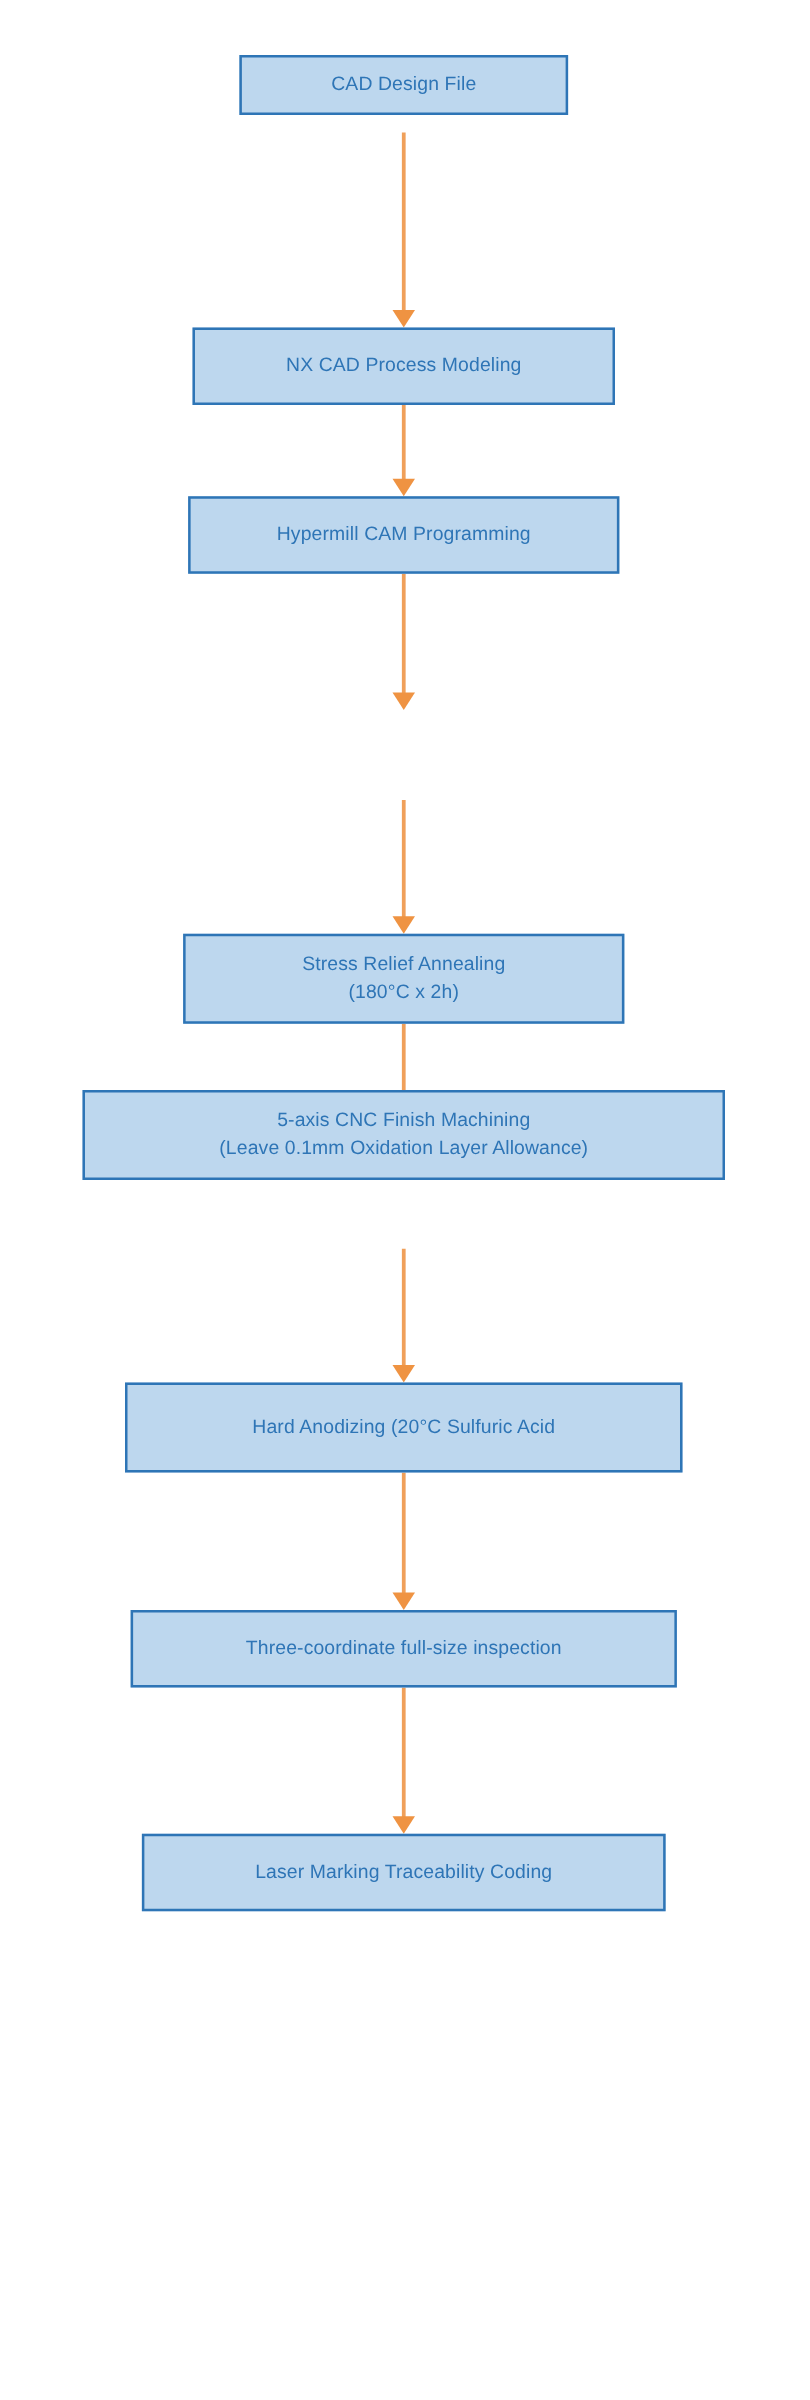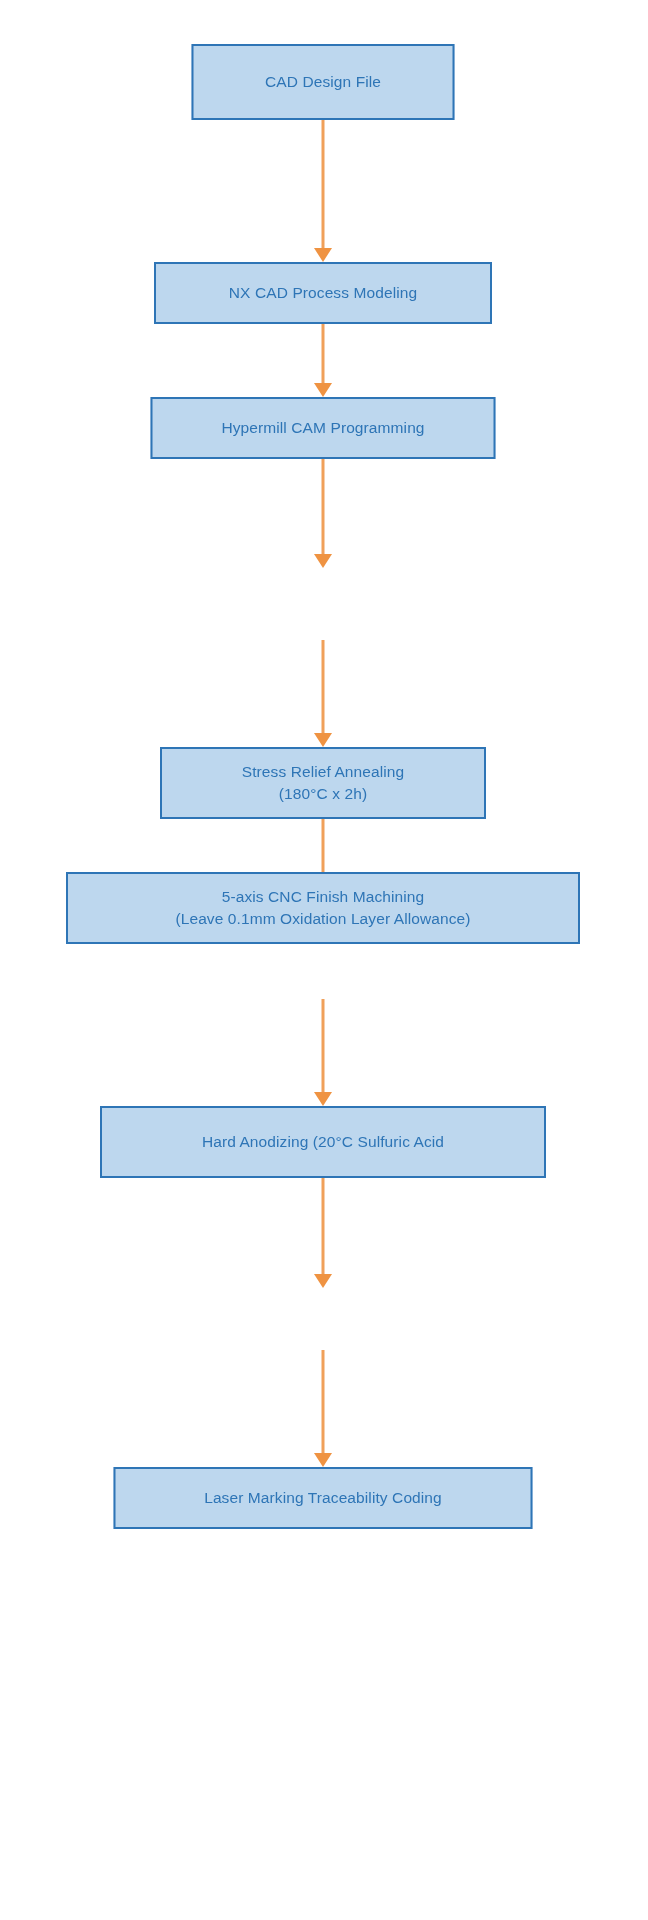--- a/index.html
+++ b/index.html
@@ -91,36 +91,39 @@
       <div class="head" style="top: 93px;"></div>
     </div>
     <div class="connector" style="left: 323px; top: 1178px; height: 110px;">
       <div class="stem" style="height: 97px;"></div>
       <div class="head" style="top: 96px;"></div>
     </div>
     <div class="connector" style="left: 323px; top: 1350px; height: 117px;">
       <div class="stem" style="height: 104px;"></div>
       <div class="head" style="top: 103px;"></div>
     </div>
-    <div class="node" style="left: 323px; top: 44px; width: 263px; height: 76px;">
+    <div class="node" style="left: 323px; top: 44px; width: 263px; height: 48px;">
       <span class="line">CAD Design File</span>
     </div>
     <div class="node" style="left: 323px; top: 262px; width: 338px; height: 62px;">
       <span class="line">NX CAD Process Modeling</span>
     </div>
     <div class="node" style="left: 323px; top: 397px; width: 345px; height: 62px;">
       <span class="line">Hypermill CAM Programming</span>
     </div>
-    <div class="node" style="left: 323px; top: 747px; width: 326px; height: 72px;">
+    <div class="node" style="left: 323px; top: 747px; width: 353px; height: 72px;">
       <span class="line">Stress Relief Annealing</span>
       <span class="line">(180°C x 2h)</span>
     </div>
     <div class="node" style="left: 323px; top: 872px; width: 514px; height: 72px; align-items: center;">
       <span class="line">5-axis CNC Finish Machining</span>
       <span class="line">(Leave 0.1mm Oxidation Layer Allowance)</span>
     </div>
     <div class="node" style="left: 323px; top: 1106px; width: 446px; height: 72px; text-align: center;">
       <span class="line">Hard Anodizing (20°C Sulfuric Acid</span>
     </div>
+    <div class="node" style="left: 323px; top: 1288px; width: 437px; height: 62px;">
+      <span class="line">Three-coordinate full-size inspection</span>
+    </div>
     <div class="node" style="left: 323px; top: 1467px; width: 419px; height: 62px;">
       <span class="line">Laser Marking Traceability Coding</span>
     </div>
   </div>
 
 </body></html>

